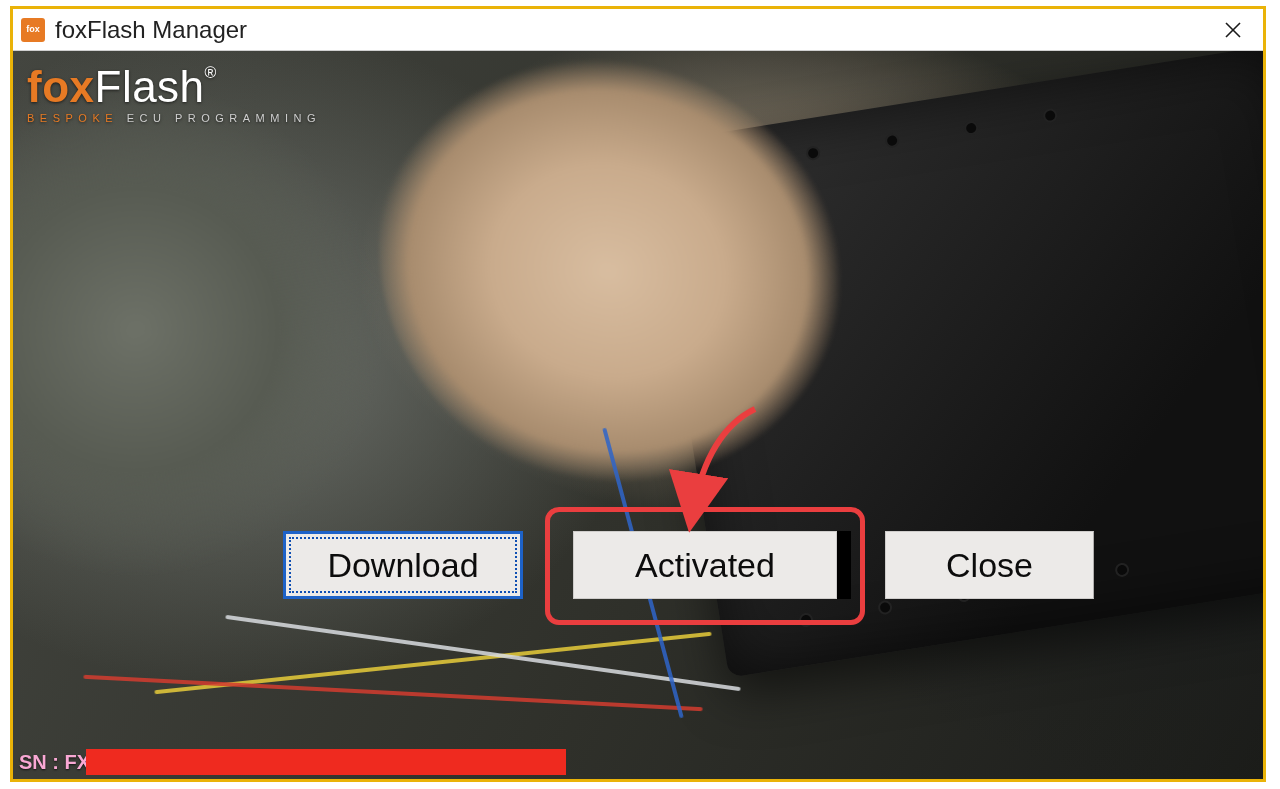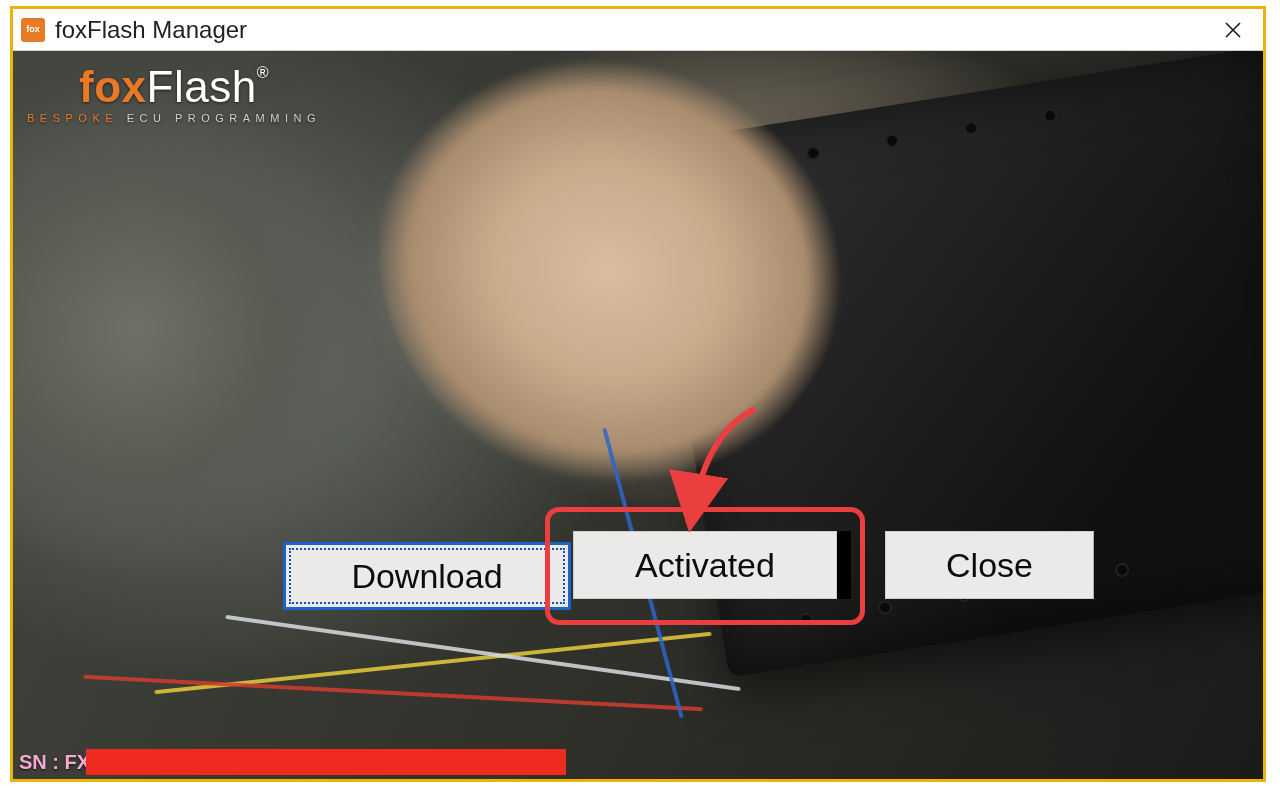--- a/index.html
+++ b/index.html
@@ -135,21 +135,20 @@
 
   
   .product-logo {
     position: absolute;
     left: 14px;
     top: 14px;
     color: #fff;
     line-height: 1;
     text-shadow: 0 1px 3px rgba(0,0,0,0.6);
     user-select: none;
-    text-align: center;
   }
   .product-logo .line1 { font-size: 44px; font-weight: 300; letter-spacing: 0.5px; }
   .product-logo .line1 .accent { color: #e77a24; font-weight: 600; }
   .product-logo .line1 .reg { font-size: 16px; vertical-align: top; }
   .product-logo .line2 {
     margin-top: 4px;
     font-size: 11px;
     letter-spacing: 5.5px;
     color: #cfcfcf;
   }
@@ -165,24 +164,23 @@
     justify-content: center;
     font-size: 34px;
     color: #0c0c0c;
     border: 1px solid rgba(0,0,0,0.12);
     cursor: pointer;
     user-select: none;
   }
   .btn.download {
     left: 270px;
     top: 480px;
-    width: 288px;
+    width: 240px;
     outline: 3px solid #1d62c8;
     outline-offset: -3px;
-    margin-top: 11px;
     
   }
   .btn.download::after {
     content: "";
     position: absolute;
     inset: 5px;
     border: 2px dotted #0f4fb3;
     pointer-events: none;
   }
   .btn.activated {

